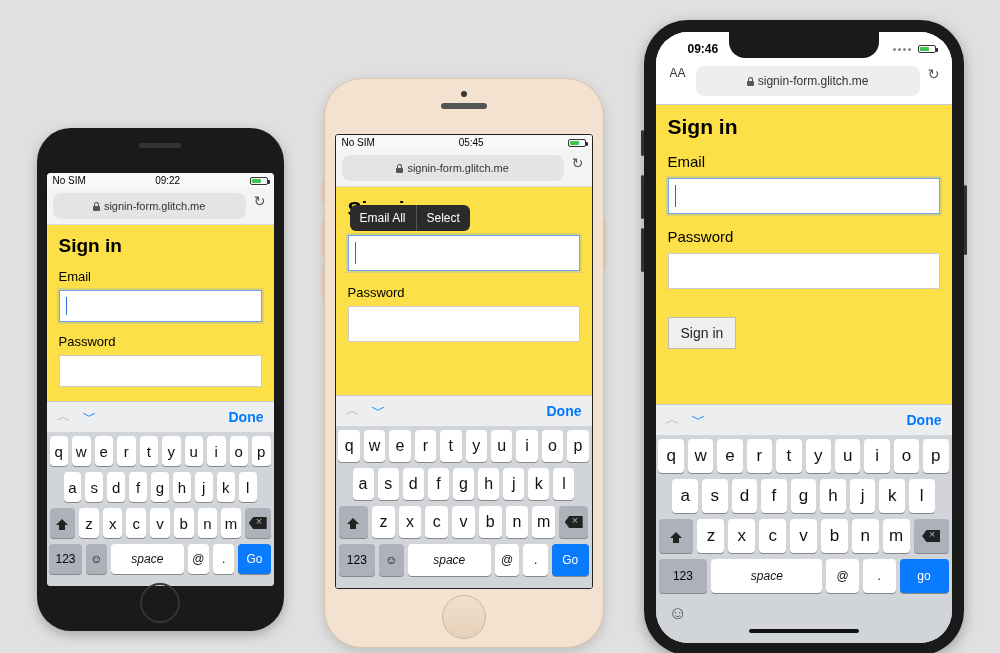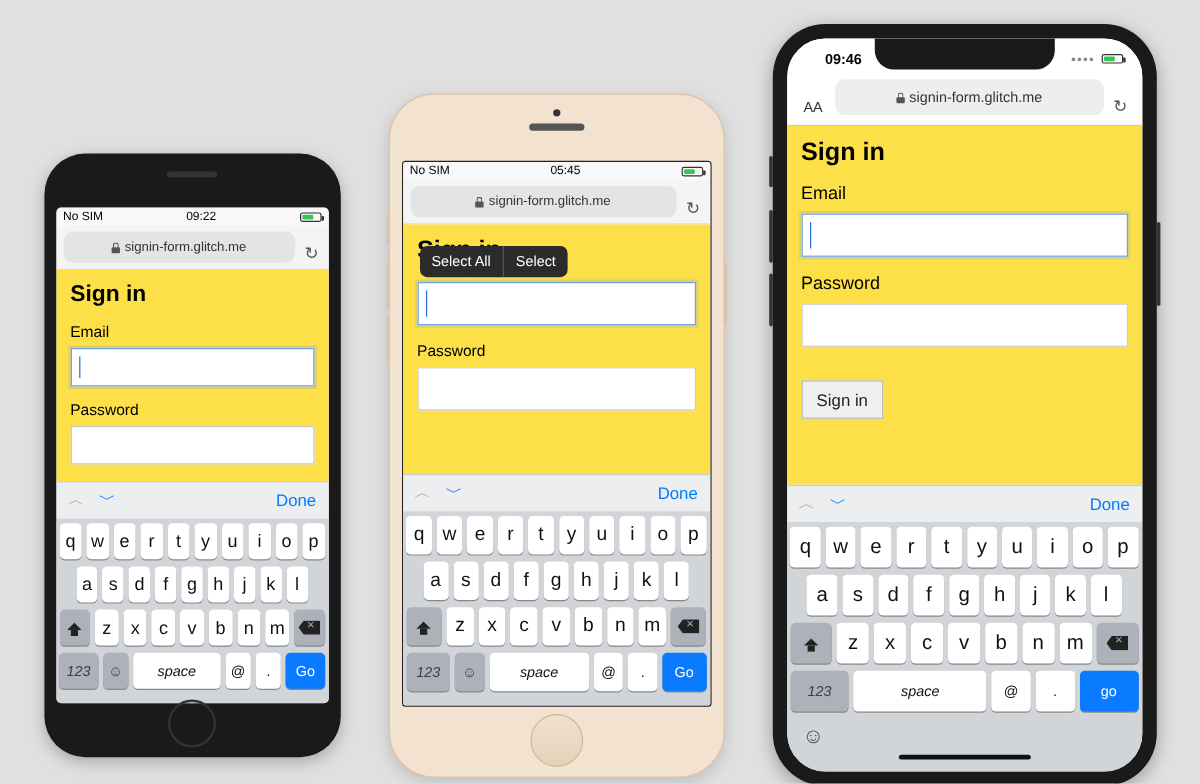--- a/index.html
+++ b/index.html
@@ -49,21 +49,21 @@
   .battery{width:18px;height:8px;border:1px solid #333;border-radius:2px;position:relative;display:inline-block;}
   .battery::after{content:'';position:absolute;right:-3px;top:2px;width:2px;height:4px;background:#333;border-radius:0 1px 1px 0;}
   .battery .fill{position:absolute;left:1px;top:1px;bottom:1px;width:60%;background:#3ac552;border-radius:1px;}
 
   .phone3 .status{background:#fff;height:30px;font-size:12px;padding:4px 16px 0;font-weight:600;}
   .phone3 .status .left{margin-left:16px;}
   .phone3 .status .dots{display:flex;gap:2px;align-items:center;margin-right:4px;}
   .phone3 .status .dot{width:3px;height:3px;background:#888;border-radius:50%;}
 
   
-  .addrwrap{display:flex;align-items:flex-end;gap:6px;padding:5px 6px;background:#f4f4f5;border-bottom:1px solid #ddd;}
+  .addrwrap{display:flex;align-items:flex-start;gap:6px;padding:5px 6px;background:#f4f4f5;border-bottom:1px solid #ddd;}
   .addrbox{flex:1;background:#e4e4e6;border-radius:8px;height:26px;display:flex;align-items:center;justify-content:center;gap:4px;font-size:11px;color:#333;}
   .reload{font-size:14px;color:#555;cursor:pointer;padding:0 2px;}
   .phone3 .addrwrap{background:#fff;border-bottom:1px solid #ccc;padding:4px 10px 8px;}
   .phone3 .addrbox{background:#eeeef0;height:30px;font-size:12px;}
   .phone3 .aa{font-size:12px;color:#333;padding:0 4px;}
 
   .lock{width:7px;height:9px;position:relative;display:inline-block;}
   .lock::before{content:'';position:absolute;bottom:0;width:7px;height:5px;background:#555;border-radius:1px;}
   .lock::after{content:'';position:absolute;top:0;left:1px;width:3px;height:4px;border:1px solid #555;border-bottom:none;border-radius:3px 3px 0 0;}
 
@@ -82,29 +82,29 @@
   
   .ctxmenu{position:absolute;top:-30px;left:2px;background:#2b2b2b;border-radius:6px;display:flex;font-size:12px;color:#fff;z-index:20;}
   .ctxmenu div{padding:6px 10px;}
   .ctxmenu div:first-child{border-right:1px solid #555;}
   .ctxmenu::after{content:'';position:absolute;bottom:-5px;left:30px;border:5px solid transparent;border-top-color:#2b2b2b;}
 
   
   .kbacc{display:flex;justify-content:space-between;align-items:center;background:#eceef0;border-top:1px solid #ccc;padding:6px 10px;font-size:14px;}
   .kbacc .arrows{display:flex;gap:12px;color:#b0b4ba;}
   .kbacc .arrows .down{color:#007aff;}
-  .kbacc .done{color:#007aff;font-weight:400;}
+  .kbacc .done{color:#007aff;font-weight:700;}
 
   
   .kb{background:#d1d4d9;padding:4px 3px 6px;user-select:none;}
   .krow{display:flex;gap:4px;justify-content:center;margin-bottom:6px;}
   .key{flex:1;background:#fff;border-radius:4px;box-shadow:0 1px 0 #888;height:30px;display:flex;align-items:center;justify-content:center;font-size:15px;color:#111;}
   .phone2 .key{height:32px;font-size:16px;}
   .phone3 .key{height:34px;font-size:17px;}
-  .key.func{background:#adb1b9;color:#404040;font-style:italic;}
+  .key.func{background:#adb1b9;color:#000000;}
   .key.go{background:#0a7aff;color:#fff;}
   .key.wide{flex:3.4;font-style:italic;}
   .key.med{flex:1.5;}
   .key.shift,.key.back{flex:1.3;}
   .krow.r2{padding:0 14px;}
   .shiftarr{width:0;height:0;border:6px solid transparent;border-bottom-color:#222;position:relative;top:-4px;}
   .shiftarr::after{content:'';position:absolute;left:-3px;top:6px;width:6px;height:5px;background:#222;}
   .backx{width:18px;height:12px;background:#222;clip-path:polygon(25% 0,100% 0,100% 100%,25% 100%,0 50%);position:relative;}
   .backx::after{content:'×';position:absolute;color:#adb1b9;font-size:11px;left:7px;top:-2px;}
   .krow.bottom .key{font-size:12px;}
@@ -222,21 +222,21 @@
       <div class="addrbox">
         <span class="lock"></span>
         <span>signin-form.glitch.me</span>
       </div>
       <span class="reload">↻</span>
     </div>
     <div class="content">
       <h1>Sign in</h1>
       <div style="position:relative">
         <div class="ctxmenu">
-          <div>Select All</div>
+          <div>Email All</div>
           <div>Select</div>
         </div>
         <div class="field focus">
             <span class="caret"></span>
           </div>
       </div>
       <label class="lbl">Password</label>
       <div class="field"></div>
     </div>
     <div class="kbacc">

